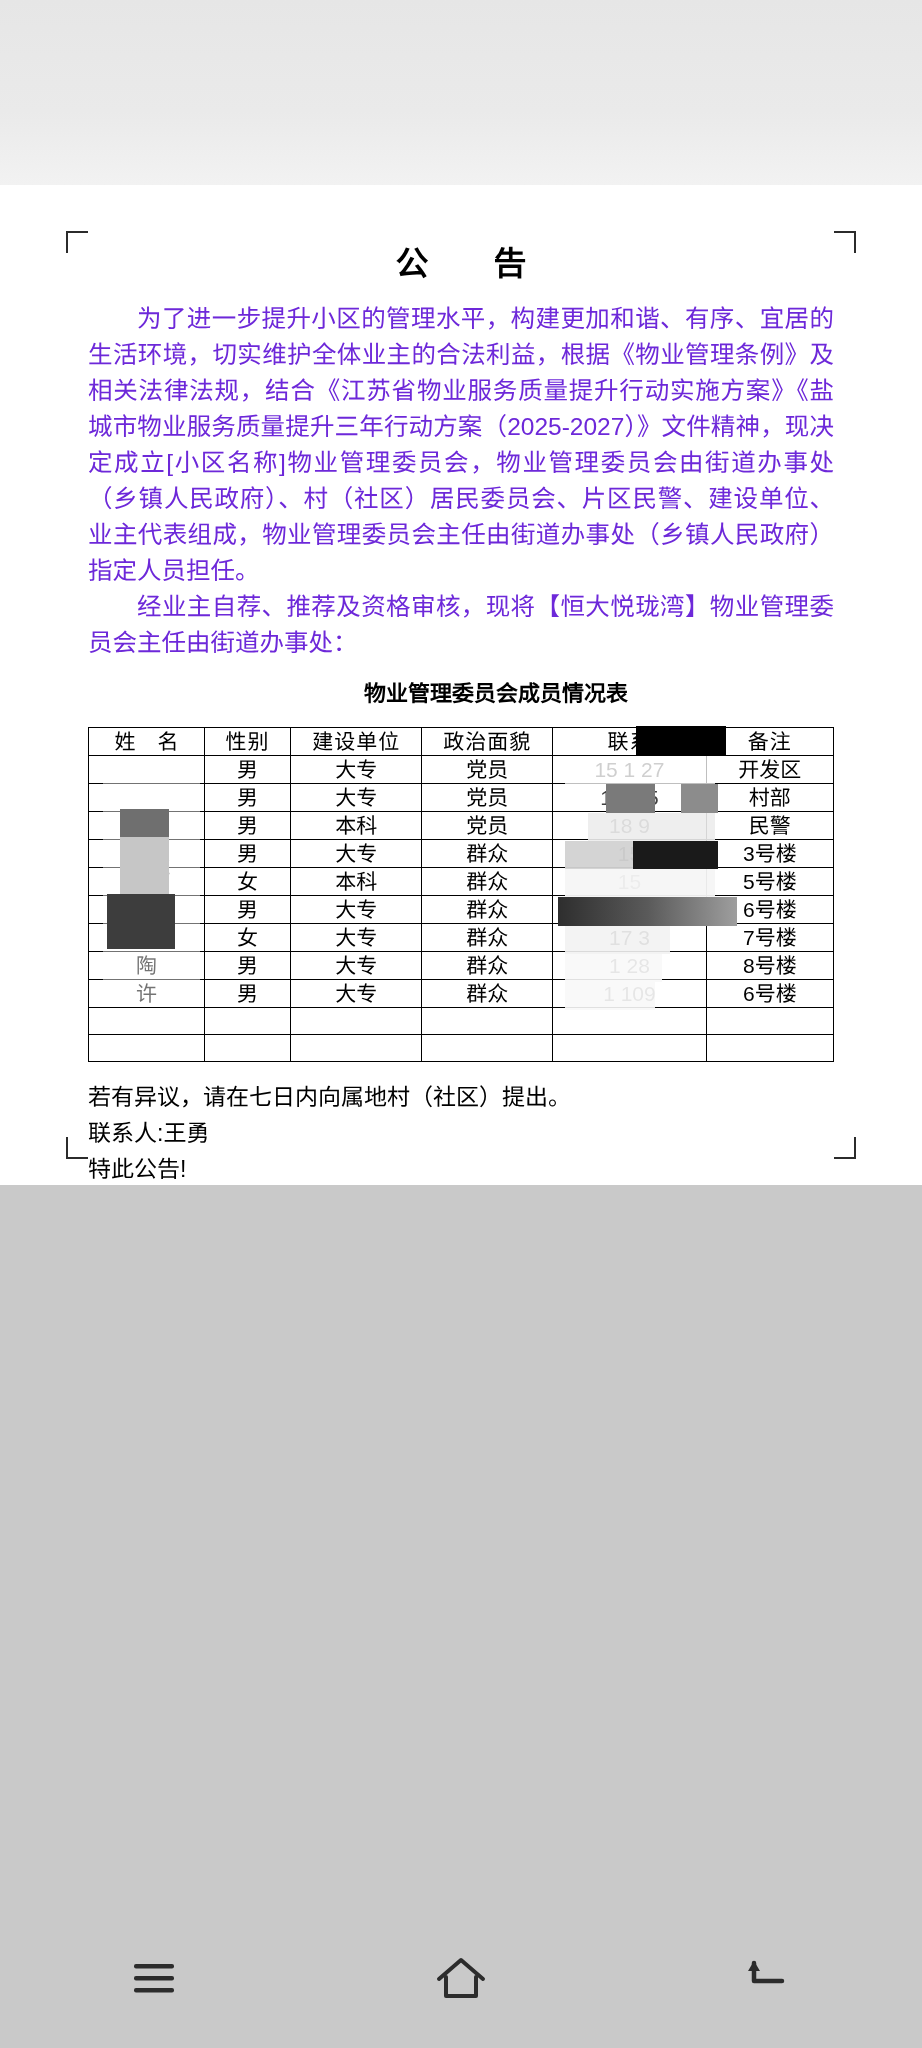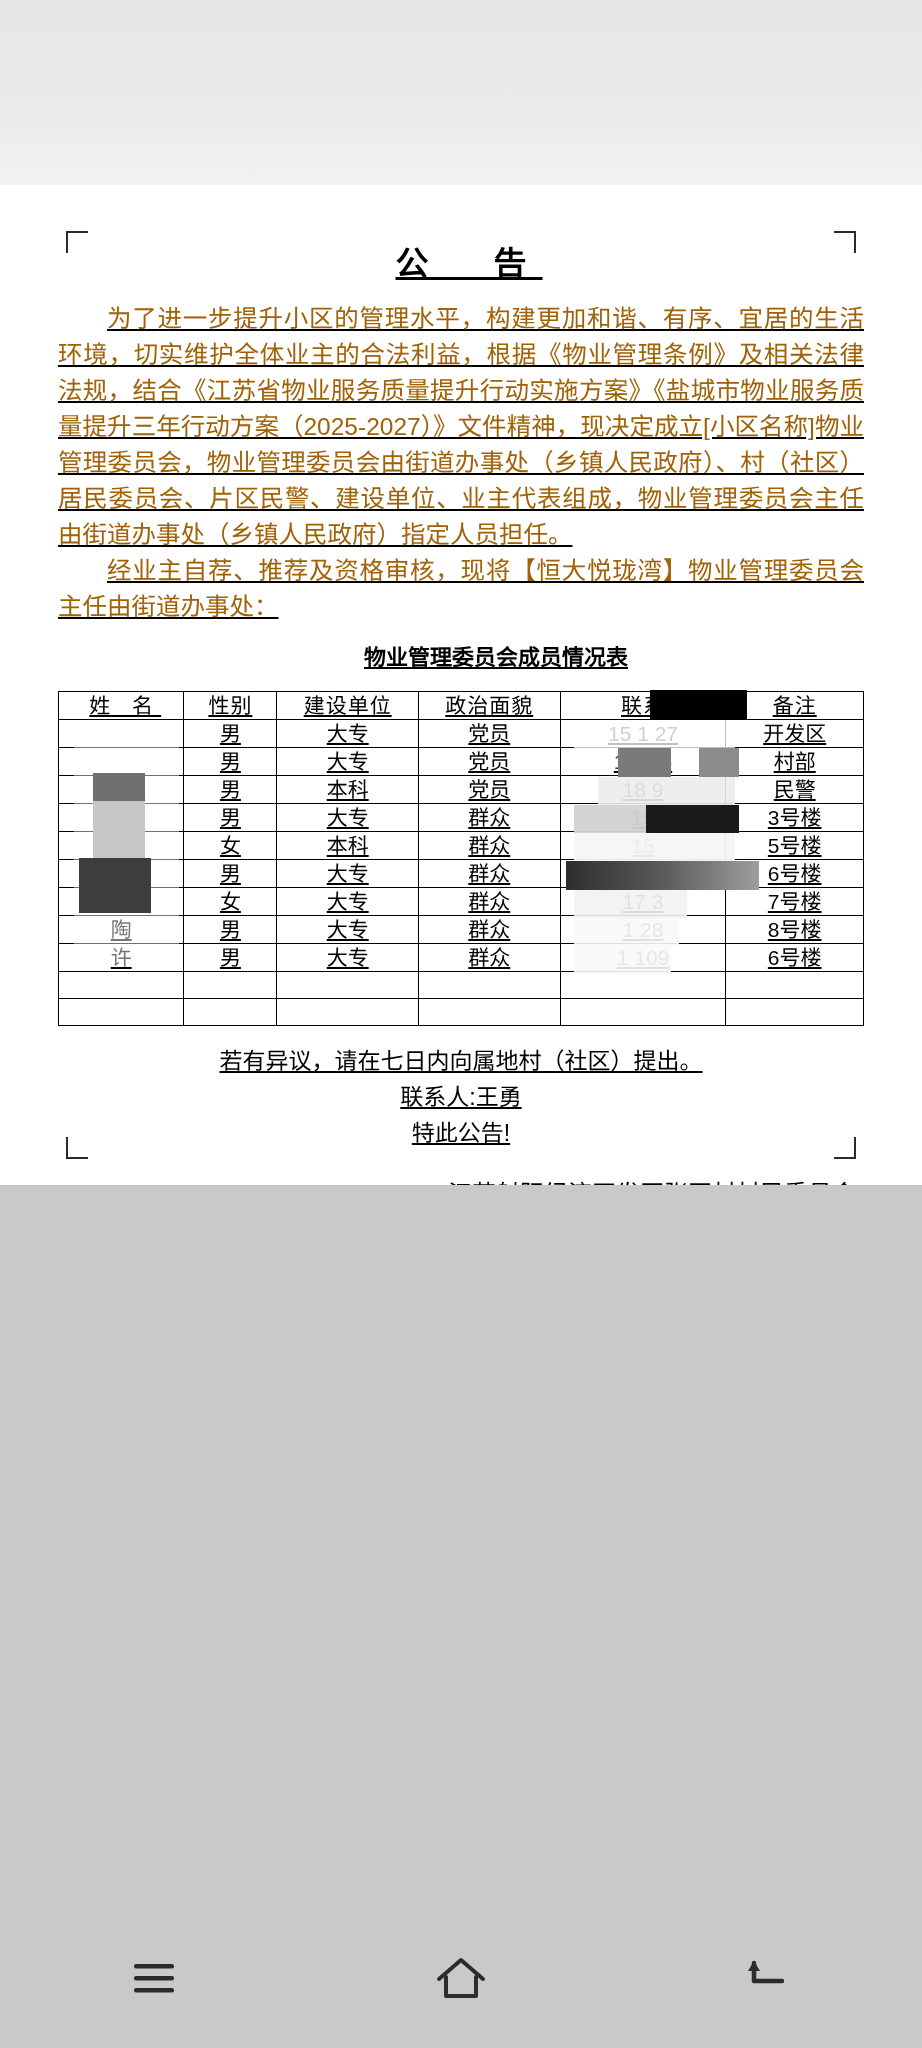--- a/index.html
+++ b/index.html
@@ -43,40 +43,39 @@
     width: 22px;
     height: 22px;
     pointer-events: none;
   }
   .crop.tl { top: 46px;  left: 66px;  border-left: 2px solid #2b2b2b;  border-top: 2px solid #2b2b2b; }
   .crop.tr { top: 46px;  right: 66px; border-right: 2px solid #2b2b2b; border-top: 2px solid #2b2b2b; }
   .crop.bl { bottom: 26px; left: 66px;  border-left: 2px solid #2b2b2b;  border-bottom: 2px solid #2b2b2b; }
   .crop.br { bottom: 26px; right: 66px; border-right: 2px solid #2b2b2b; border-bottom: 2px solid #2b2b2b; }
 
   .doc-inner {
-    padding: 0 58px;
-    text-decoration: underline;
+    padding: 0 88px;
   }
 
   .doc-title {
     text-align: center;
     font-size: 33px;
     font-weight: bold;
     letter-spacing: 16px;
     text-indent: 16px;
     color: #000;
     margin-top: 28px;
     margin-bottom: 16px;
     font-family: "Liberation Sans", "DejaVu Sans", sans-serif;
   }
 
   .body-para {
     font-size: 24.5px;
     line-height: 36px;
-    color: #a16207;
+    color: #6d28d9;
     text-align: justify;
     text-justify: inter-ideograph;
     text-indent: 49px;
     letter-spacing: 0px;
     font-family: "Liberation Sans", "DejaVu Sans", sans-serif;
   }
 
   .table-caption {
     text-align: center;
     font-size: 22px;
@@ -124,21 +123,21 @@
   .faint { color: #c8c8c8; }
   .semi  { color: #404040; }
 
   
   .foot-line {
     font-size: 23px;
     line-height: 34px;
     color: #000;
     margin-top: 2px;
   }
-  .foot-block { margin-top: 18px; text-align: center; }
+  .foot-block { margin-top: 18px; }
   .signature {
     text-align: right;
     font-size: 24px;
     line-height: 36px;
     color: #000;
     margin-top: 26px;
     padding-right: 8px;
   }
   .sign-date { text-align: right; font-size: 24px; line-height: 34px; padding-right: 44px; }
 

